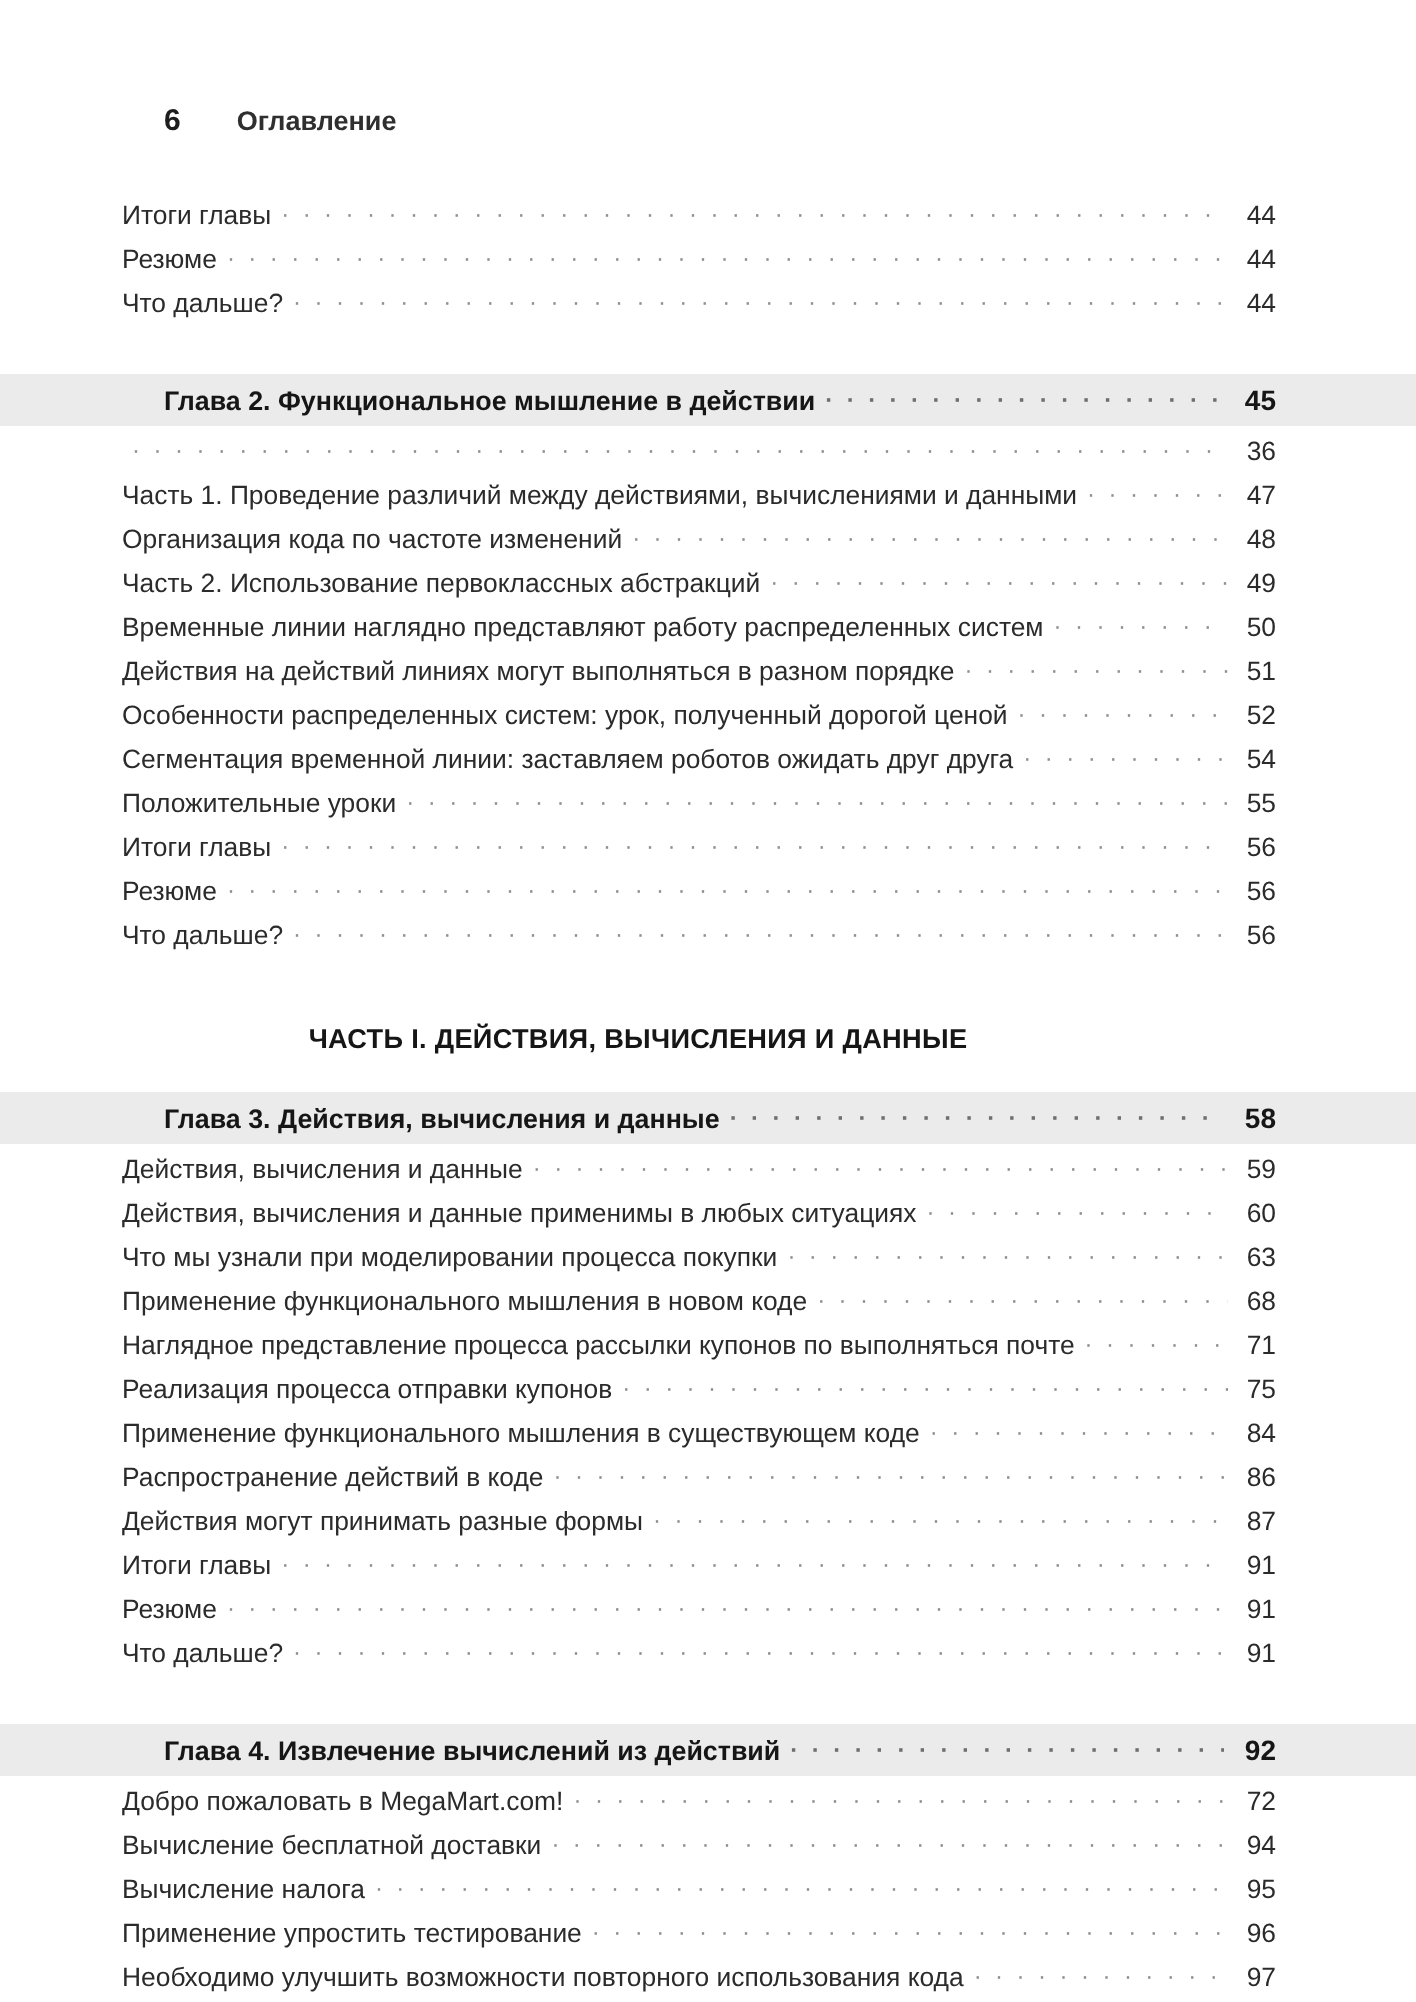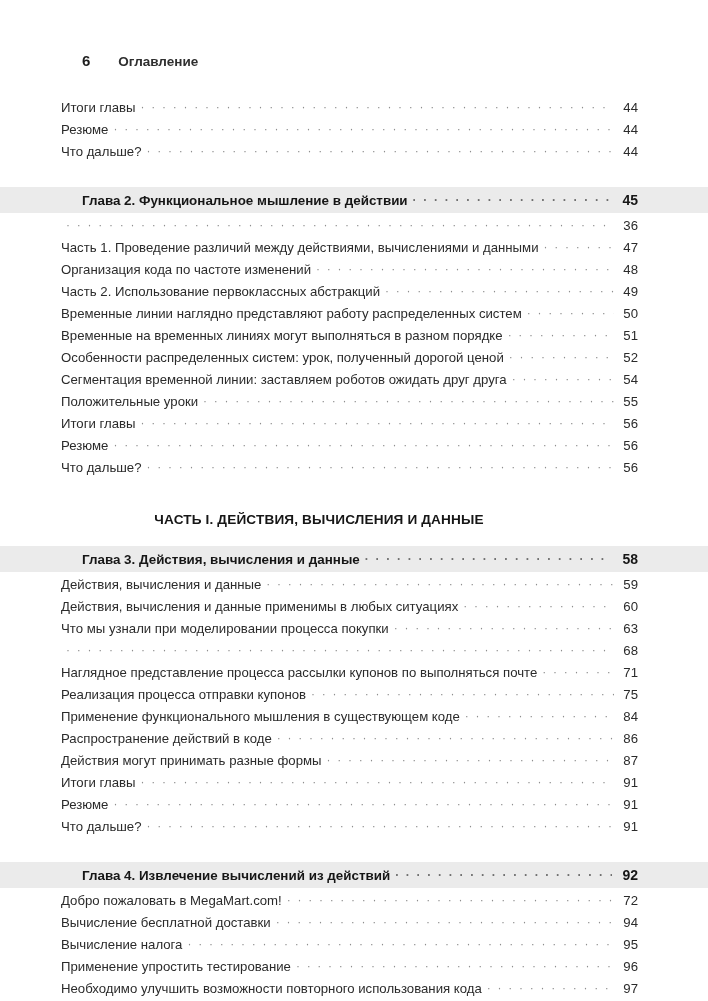--- a/index.html
+++ b/index.html
@@ -181,21 +181,21 @@
         <span class="label">Часть 2. Использование первоклассных абстракций</span>
         <span class="leader">· · · · · · · · · · · · · · · · · · · · · · · · · · · · · · · · · · · · · · · · · · · · · · · · · · · · · · · · · · · · · · · · · · · · · · · · · · · · · · · · · · · · · · · · · · · · · · · · · · · · · · · · · · · · · · · · · · · · · · · · · · · · · · · · · · · · · · · · · · · · · · · · · · · · · · · · · · · · · · · ·</span>
         <span class="pageno">49</span>
       </div>
       <div class="entry lvl-section">
         <span class="label">Временные линии наглядно представляют работу распределенных систем</span>
         <span class="leader">· · · · · · · · · · · · · · · · · · · · · · · · · · · · · · · · · · · · · · · · · · · · · · · · · · · · · · · · · · · · · · · · · · · · · · · · · · · · · · · · · · · · · · · · · · · · · · · · · · · · · · · · · · · · · · · · · · · · · · · · · · · · · · · · · · · · · · · · · · · · · · · · · · · · · · · · · · · · · · · ·</span>
         <span class="pageno">50</span>
       </div>
       <div class="entry lvl-section">
-        <span class="label">Временные на временных линиях могут выполняться в разном порядке</span>
+        <span class="label">Действия на действий линиях могут выполняться в разном порядке</span>
         <span class="leader">· · · · · · · · · · · · · · · · · · · · · · · · · · · · · · · · · · · · · · · · · · · · · · · · · · · · · · · · · · · · · · · · · · · · · · · · · · · · · · · · · · · · · · · · · · · · · · · · · · · · · · · · · · · · · · · · · · · · · · · · · · · · · · · · · · · · · · · · · · · · · · · · · · · · · · · · · · · · · · · ·</span>
         <span class="pageno">51</span>
       </div>
       <div class="entry lvl-section">
         <span class="label">Особенности распределенных систем: урок, полученный дорогой ценой</span>
         <span class="leader">· · · · · · · · · · · · · · · · · · · · · · · · · · · · · · · · · · · · · · · · · · · · · · · · · · · · · · · · · · · · · · · · · · · · · · · · · · · · · · · · · · · · · · · · · · · · · · · · · · · · · · · · · · · · · · · · · · · · · · · · · · · · · · · · · · · · · · · · · · · · · · · · · · · · · · · · · · · · · · · ·</span>
         <span class="pageno">52</span>
       </div>
       <div class="entry lvl-section">
         <span class="label">Сегментация временной линии: заставляем роботов ожидать друг друга</span>
@@ -237,20 +237,21 @@
         <span class="label">Действия, вычисления и данные применимы в любых ситуациях</span>
         <span class="leader">· · · · · · · · · · · · · · · · · · · · · · · · · · · · · · · · · · · · · · · · · · · · · · · · · · · · · · · · · · · · · · · · · · · · · · · · · · · · · · · · · · · · · · · · · · · · · · · · · · · · · · · · · · · · · · · · · · · · · · · · · · · · · · · · · · · · · · · · · · · · · · · · · · · · · · · · · · · · · · · ·</span>
         <span class="pageno">60</span>
       </div>
       <div class="entry lvl-section">
         <span class="label">Что мы узнали при моделировании процесса покупки</span>
         <span class="leader">· · · · · · · · · · · · · · · · · · · · · · · · · · · · · · · · · · · · · · · · · · · · · · · · · · · · · · · · · · · · · · · · · · · · · · · · · · · · · · · · · · · · · · · · · · · · · · · · · · · · · · · · · · · · · · · · · · · · · · · · · · · · · · · · · · · · · · · · · · · · · · · · · · · · · · · · · · · · · · · ·</span>
         <span class="pageno">63</span>
       </div>
       <div class="entry lvl-section">
+        <span class="label">Применение функционального мышления в новом коде</span>
         <span class="leader">· · · · · · · · · · · · · · · · · · · · · · · · · · · · · · · · · · · · · · · · · · · · · · · · · · · · · · · · · · · · · · · · · · · · · · · · · · · · · · · · · · · · · · · · · · · · · · · · · · · · · · · · · · · · · · · · · · · · · · · · · · · · · · · · · · · · · · · · · · · · · · · · · · · · · · · · · · · · · · · ·</span>
         <span class="pageno">68</span>
       </div>
       <div class="entry lvl-section">
         <span class="label">Наглядное представление процесса рассылки купонов по выполняться почте</span>
         <span class="leader">· · · · · · · · · · · · · · · · · · · · · · · · · · · · · · · · · · · · · · · · · · · · · · · · · · · · · · · · · · · · · · · · · · · · · · · · · · · · · · · · · · · · · · · · · · · · · · · · · · · · · · · · · · · · · · · · · · · · · · · · · · · · · · · · · · · · · · · · · · · · · · · · · · · · · · · · · · · · · · · ·</span>
         <span class="pageno">71</span>
       </div>
       <div class="entry lvl-section">
         <span class="label">Реализация процесса отправки купонов</span>

